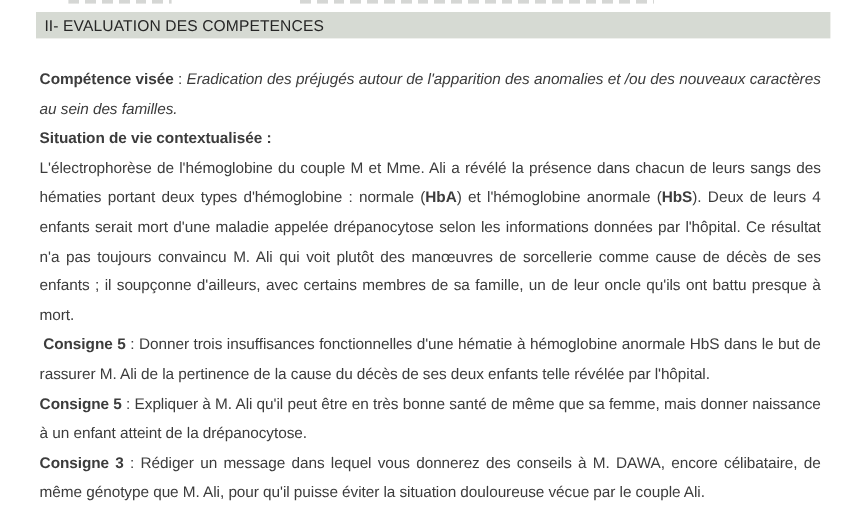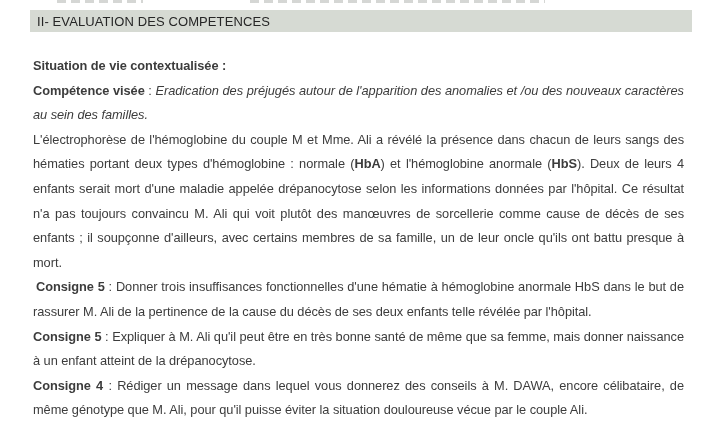--- a/index.html
+++ b/index.html
@@ -76,26 +76,26 @@
     <span class="remnant-seg remnant-a"></span>
     <span class="remnant-seg remnant-b"></span>
   </div>
 
   <div class="section-header">
     <span class="section-title">II- EVALUATION DES COMPETENCES</span>
   </div>
 
   <div class="content">
 
+    <p class="para"><span class="bold">Compétence visée</span><span> : </span><span class="italic">Eradication des préjugés autour de l'apparition des anomalies et /ou des nouveaux caractères au sein des familles.</span></p>
+
     <p class="para bold">Situation de vie contextualisée :</p>
-
-    <p class="para"><span class="bold">Compétence visée</span><span> : </span><span class="italic">Eradication des préjugés autour de l'apparition des anomalies et /ou des nouveaux caractères au sein des familles.</span></p>
 
     <p class="para"><span>L'électrophorèse de l'hémoglobine du couple M et Mme. Ali a révélé la présence dans chacun de leurs sangs des hématies portant deux types d'hémoglobine : normale (</span><span class="bold">HbA</span><span>) et l'hémoglobine anormale (</span><span class="bold">HbS</span><span>).  Deux de leurs 4 enfants serait mort d'une maladie appelée drépanocytose selon les informations données par l'hôpital. Ce résultat n'a pas toujours convaincu M. Ali qui voit plutôt des manœuvres de sorcellerie comme cause de décès de ses enfants ; il soupçonne d'ailleurs, avec certains membres de sa famille, un de leur oncle qu'ils ont battu presque à mort.</span></p>
 
     <p class="para indent-sm"><span class="bold">Consigne 5</span><span> : </span><span>Donner trois insuffisances fonctionnelles d'une hématie à hémoglobine anormale HbS dans le but de rassurer M. Ali de la pertinence de la cause du décès de ses deux enfants telle révélée par l'hôpital.</span></p>
 
     <p class="para"><span class="bold">Consigne 5</span><span> : </span><span>Expliquer à M. Ali qu'il peut être en très bonne santé de même que sa femme, mais donner naissance à un enfant atteint de la drépanocytose.</span></p>
 
-    <p class="para"><span class="bold">Consigne 4</span><span> : </span><span>Rédiger un message dans lequel vous donnerez des conseils à M. DAWA, encore célibataire, de même génotype que M. Ali, pour qu'il puisse éviter la situation douloureuse vécue par le couple Ali.</span></p>
+    <p class="para"><span class="bold">Consigne 3</span><span> : </span><span>Rédiger un message dans lequel vous donnerez des conseils à M. DAWA, encore célibataire, de même génotype que M. Ali, pour qu'il puisse éviter la situation douloureuse vécue par le couple Ali.</span></p>
 
   </div>
 </div>
 
 </body></html>

